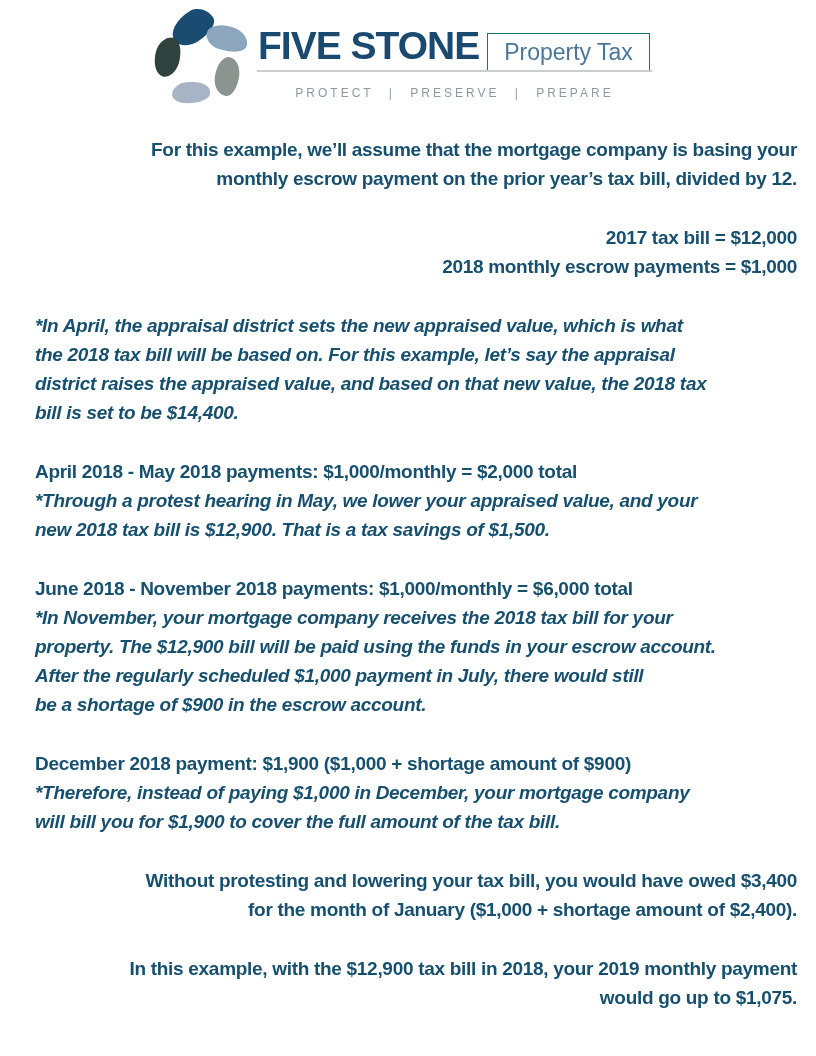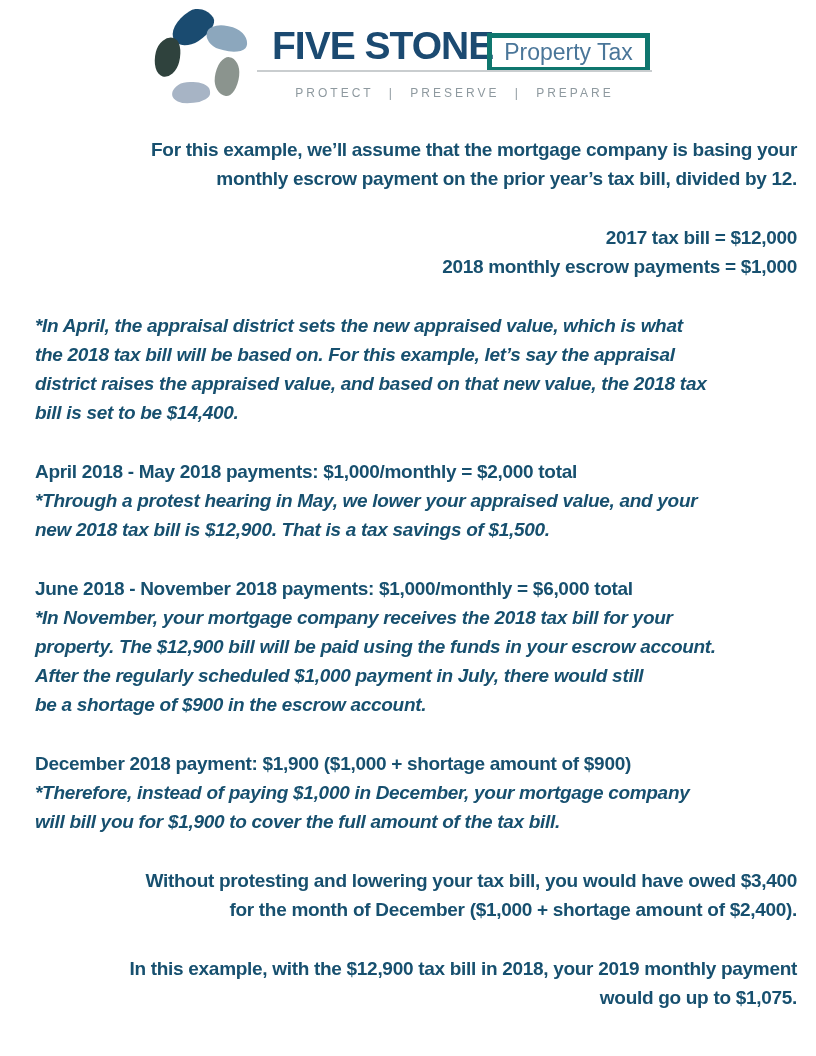--- a/index.html
+++ b/index.html
@@ -52,33 +52,33 @@
     transform: rotate(-5deg);
   }
   .stone-slate {
     left: 3px; top: 32px; width: 25px; height: 40px;
     background: #2f423d;
     border-radius: 55% 45% 50% 50% / 45% 55% 45% 55%;
     transform: rotate(14deg);
   }
   .wordmark {
     position: absolute;
-    left: 272px; top: 26px;
+    left: 258px; top: 26px;
     font-size: 39px;
     line-height: 40px;
     font-weight: 700;
     letter-spacing: -1px;
     color: #1b4a71;
     white-space: nowrap;
   }
   .division-box {
     position: absolute;
     left: 487px; top: 33px;
     width: 163px; height: 39px;
-    border: 5px solid #0f766e;
+    border: 1px solid #0f766e;
     display: flex;
     align-items: center;
     justify-content: center;
     box-sizing: border-box;
   }
   .division-label {
     font-size: 23px;
     color: #4a7699;
     white-space: nowrap;
   }
@@ -171,17 +171,17 @@
 be a shortage of $900 in the escrow account.</p>
   </div>
 
   <div class="section">
     <p class="heading">December 2018 payment: $1,900 ($1,000 + shortage amount of $900)</p>
     <p class="note">*Therefore, instead of paying $1,000 in December, your mortgage company
 will bill you for $1,900 to cover the full amount of the tax bill.</p>
   </div>
 
   <p class="para">Without protesting and lowering your tax bill, you would have owed $3,400
-for the month of December ($1,000 + shortage amount of $2,400).</p>
+for the month of January ($1,000 + shortage amount of $2,400).</p>
 
   <p class="para">In this example, with the $12,900 tax bill in 2018, your 2019 monthly payment
 would go up to $1,075.</p>
 </main>
 
 </body></html>

